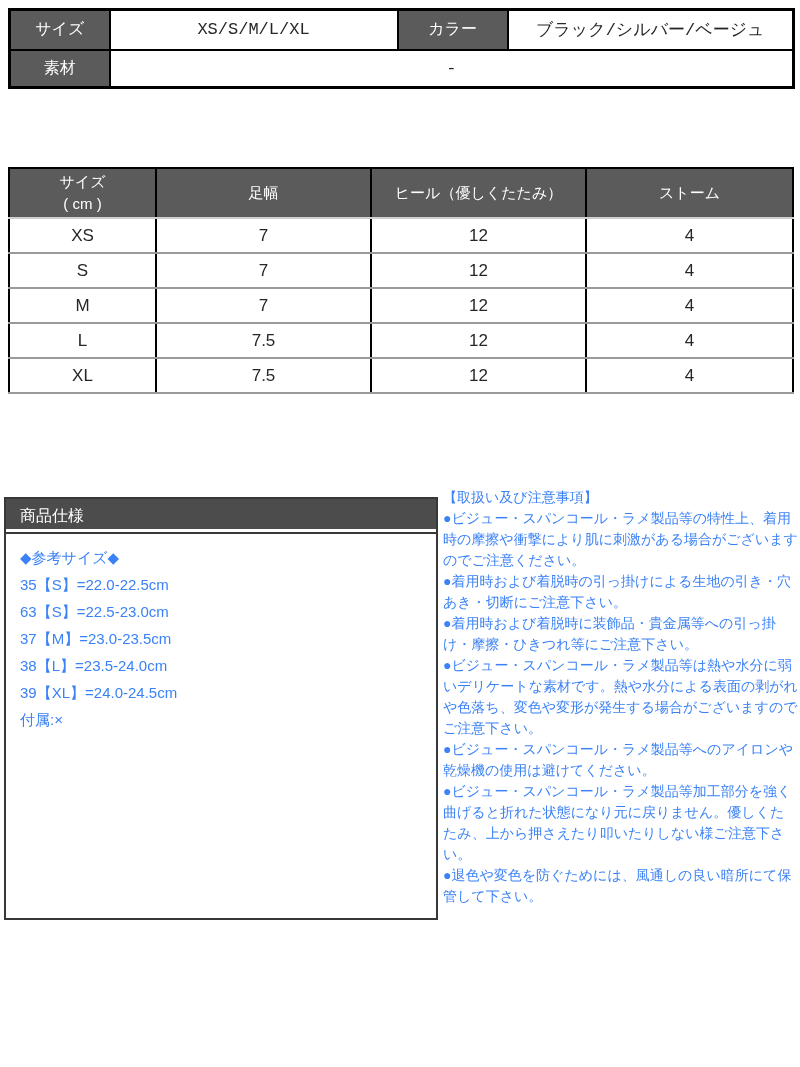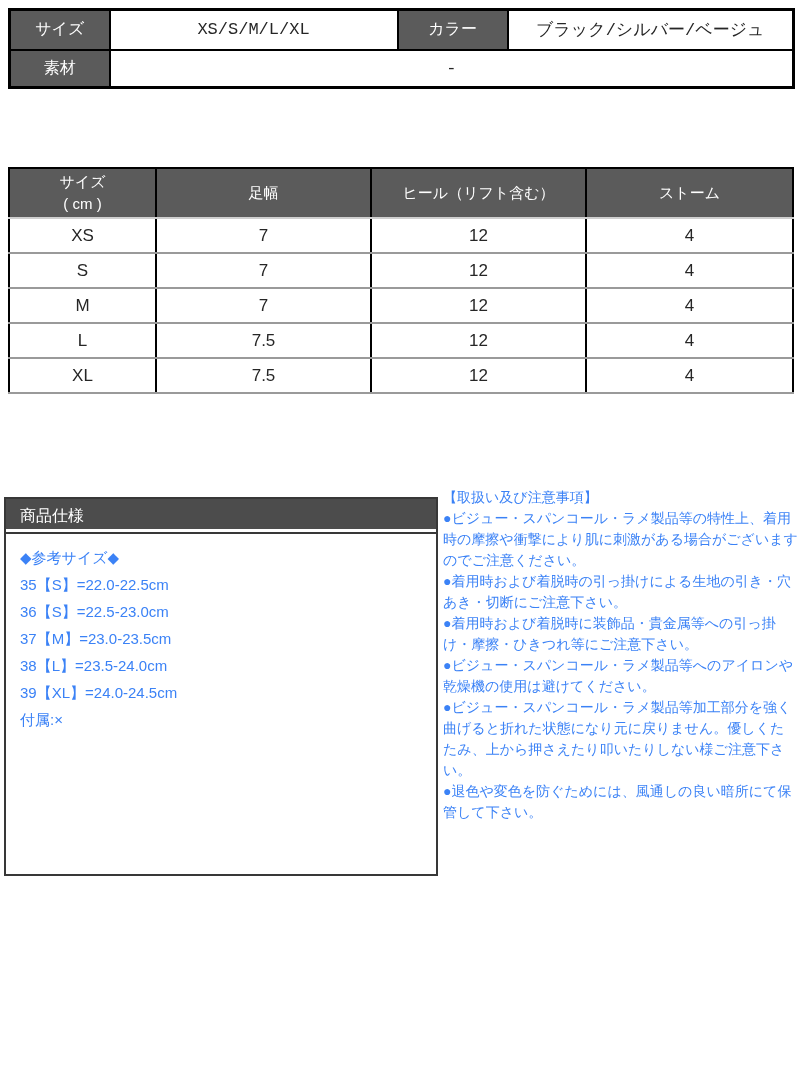--- a/index.html
+++ b/index.html
@@ -63,21 +63,21 @@
     border-left: 2px solid #000;
     border-right: 2px solid #000;
     border-top: 2px solid #9a9a9a;
     border-bottom: 2px solid #9a9a9a;
     text-align: center;
     vertical-align: middle;
   }
 
   
   .spec-box {
-    left: 4px; top: 497px; width: 434px; height: 379px;
+    left: 4px; top: 497px; width: 434px; height: 423px;
     border: 2px solid #383838;
     background: #ffffff;
   }
   .spec-bar {
     height: 33px;
     background: #4c4c4c;
     color: #ffffff;
     font-size: 16px;
     line-height: 33px;
     padding-left: 14px;
@@ -132,21 +132,21 @@
       <col style="width:215px">
       <col style="width:207px">
   </colgroup>
   <tbody>
       <tr>
     <th>
       <span>サイズ</span><br>
       <span>( cm )</span>
     </th>
     <th>足幅</th>
-    <th>ヒール（リフト含む）</th>
+    <th>ヒール（優しくたたみ）</th>
     <th>ストーム</th>
   </tr>
   <tr>
     <td>XS</td>
     <td>7</td>
     <td>12</td>
     <td>4</td>
   </tr>
   <tr>
     <td>S</td>
@@ -174,30 +174,31 @@
   </tr>
 </tbody>
   </table>
 
 <div class="spec-box abs">
   <div class="spec-bar">商品仕様</div>
   <div class="spec-divider"></div>
   <div class="spec-content">
     <div class="spec-line">◆参考サイズ◆</div>
     <div class="spec-line">35【S】=22.0-22.5cm</div>
-    <div class="spec-line">36【S】=22.5-23.0cm</div>
+    <div class="spec-line">63【S】=22.5-23.0cm</div>
     <div class="spec-line">37【M】=23.0-23.5cm</div>
     <div class="spec-line">38【L】=23.5-24.0cm</div>
     <div class="spec-line">39【XL】=24.0-24.5cm</div>
     <div class="spec-line">付属:×</div>
     <div class="spec-line"></div>
   </div>
 </div>
 
 <div class="notes abs">
   <div class="notes-title">【取扱い及び注意事項】</div>
   <div class="note-item">●ビジュー・スパンコール・ラメ製品等の特性上、着用時の摩擦や衝撃により肌に刺激がある場合がございますのでご注意ください。</div>
   <div class="note-item">●着用時および着脱時の引っ掛けによる生地の引き・穴あき・切断にご注意下さい。</div>
   <div class="note-item">●着用時および着脱時に装飾品・貴金属等への引っ掛け・摩擦・ひきつれ等にご注意下さい。</div>
+  <div class="note-item">●ビジュー・スパンコール・ラメ製品等は熱や水分に弱いデリケートな素材です。熱や水分による表面の剥がれや色落ち、変色や変形が発生する場合がございますのでご注意下さい。</div>
   <div class="note-item">●ビジュー・スパンコール・ラメ製品等へのアイロンや乾燥機の使用は避けてください。</div>
   <div class="note-item">●ビジュー・スパンコール・ラメ製品等加工部分を強く曲げると折れた状態になり元に戻りません。優しくたたみ、上から押さえたり叩いたりしない様ご注意下さい。</div>
   <div class="note-item">●退色や変色を防ぐためには、風通しの良い暗所にて保管して下さい。</div>
 </div>
 
 </body></html>

